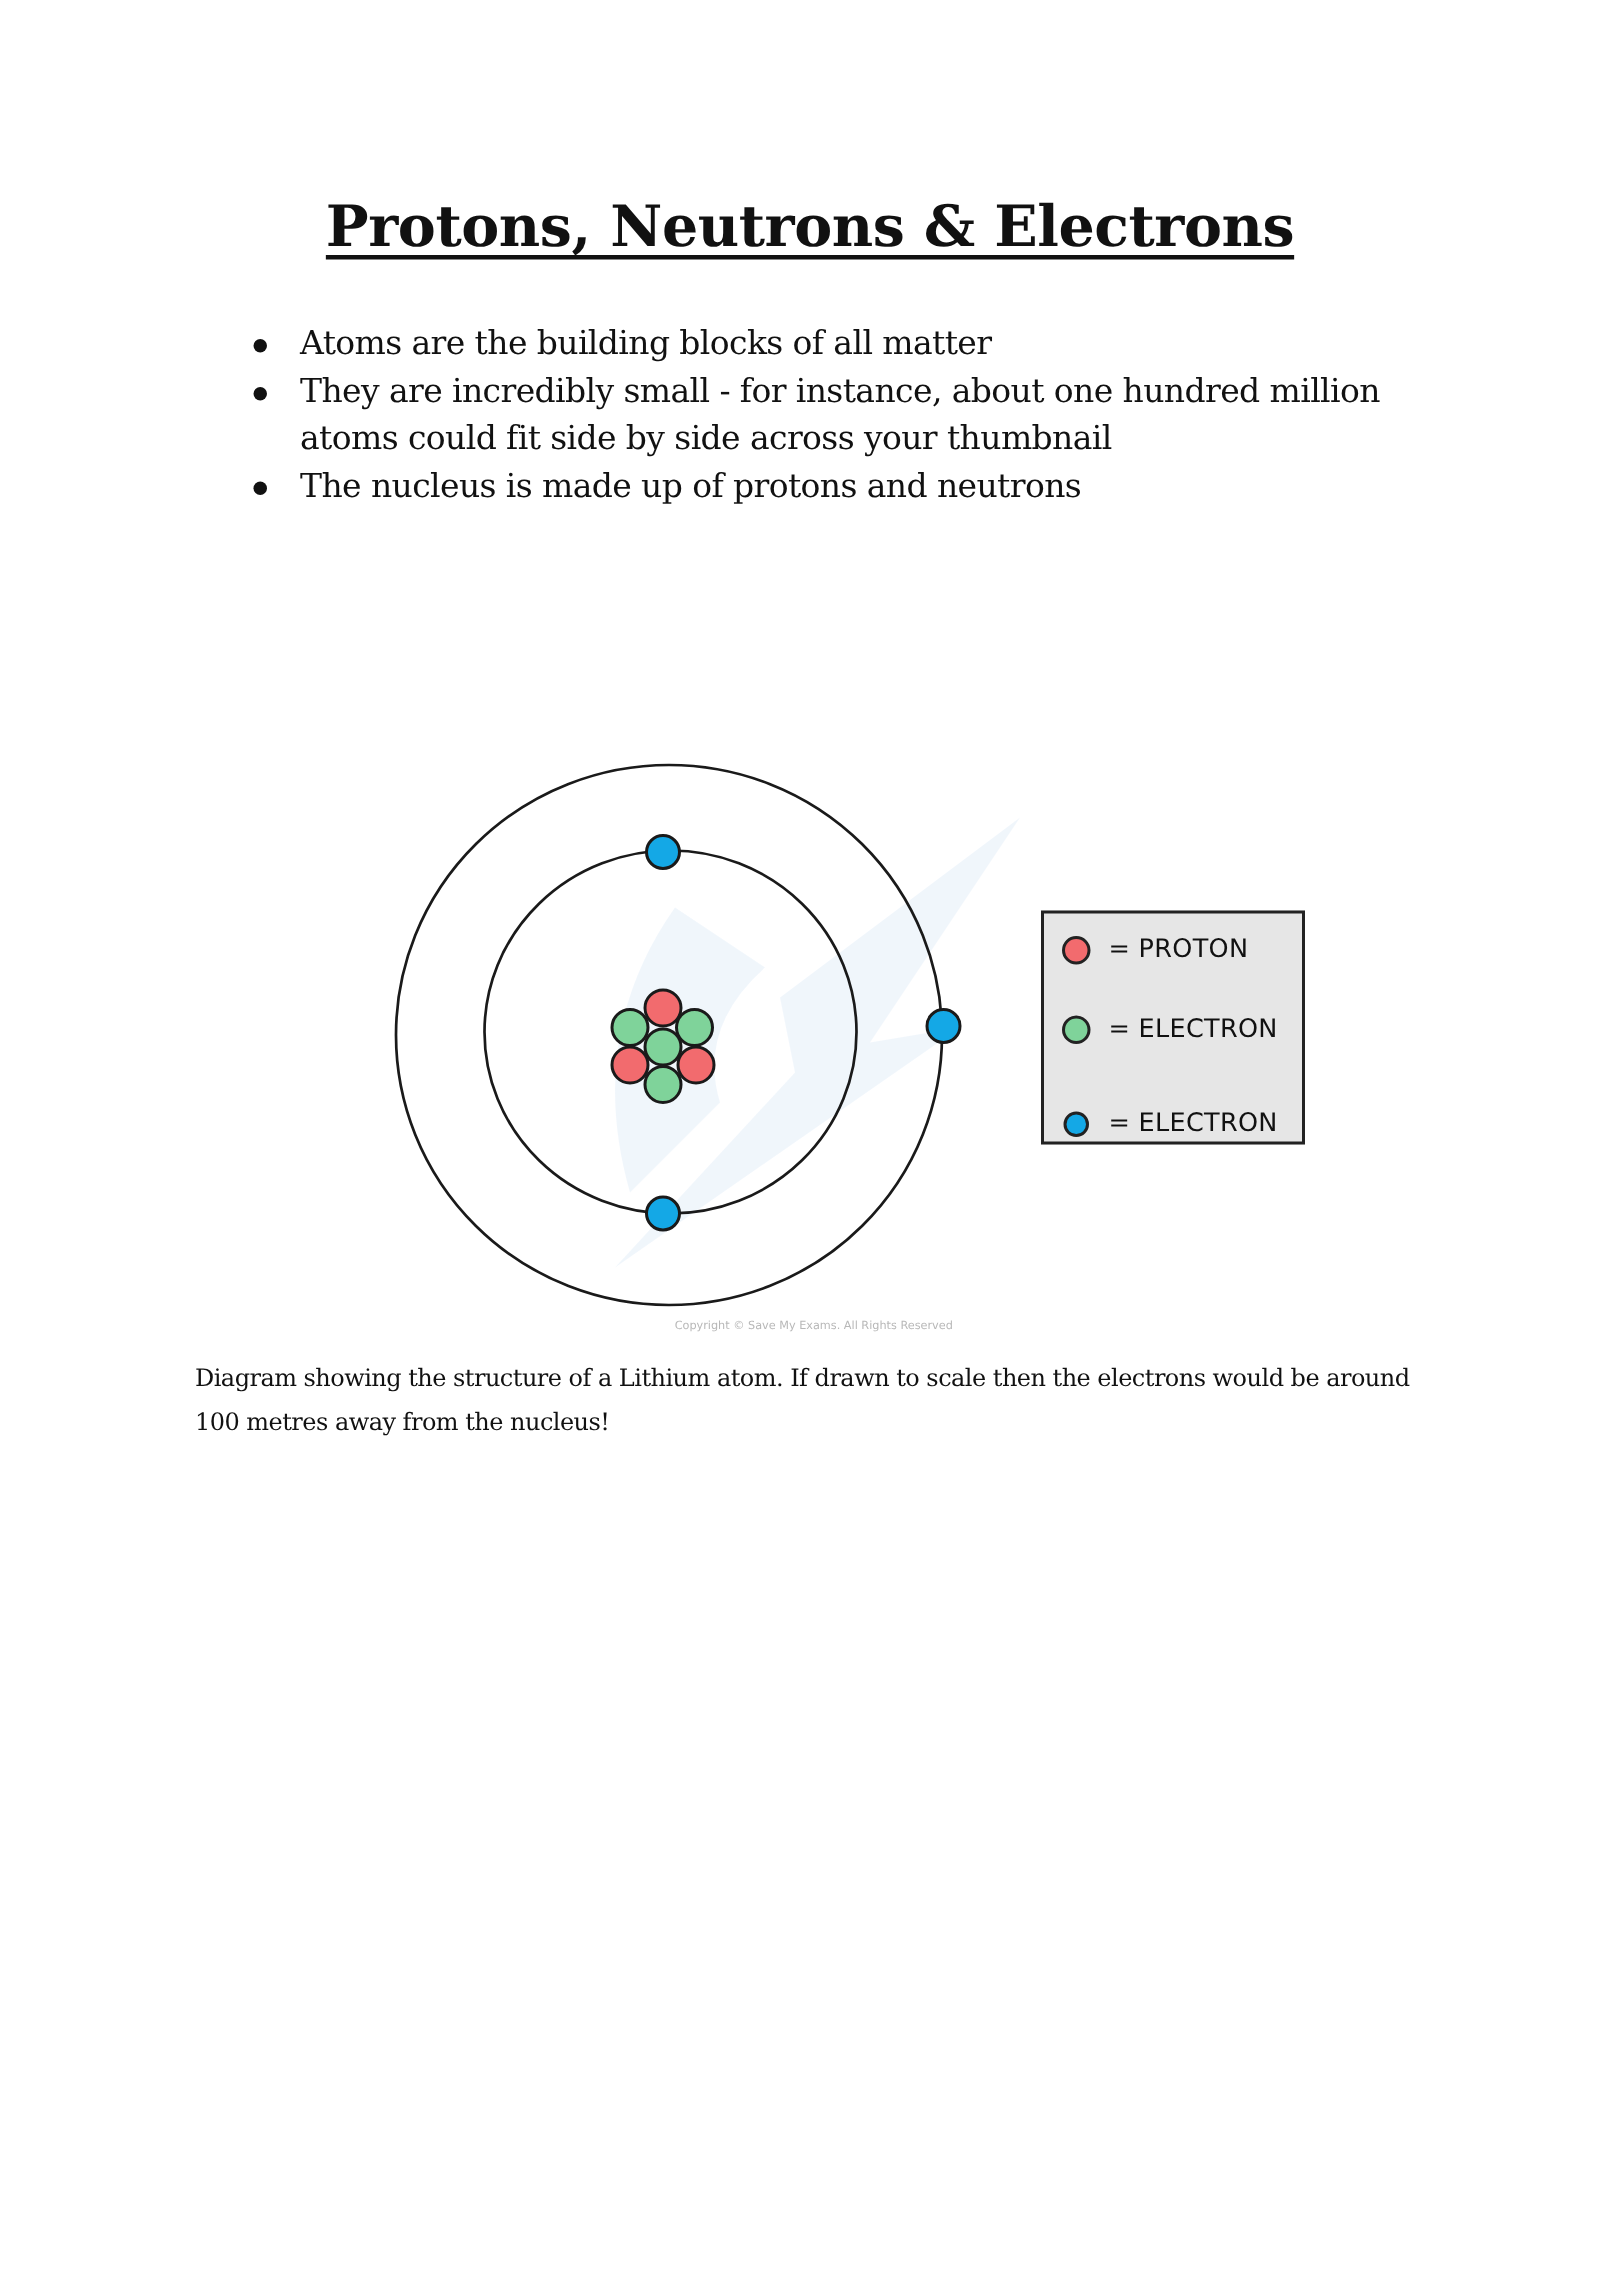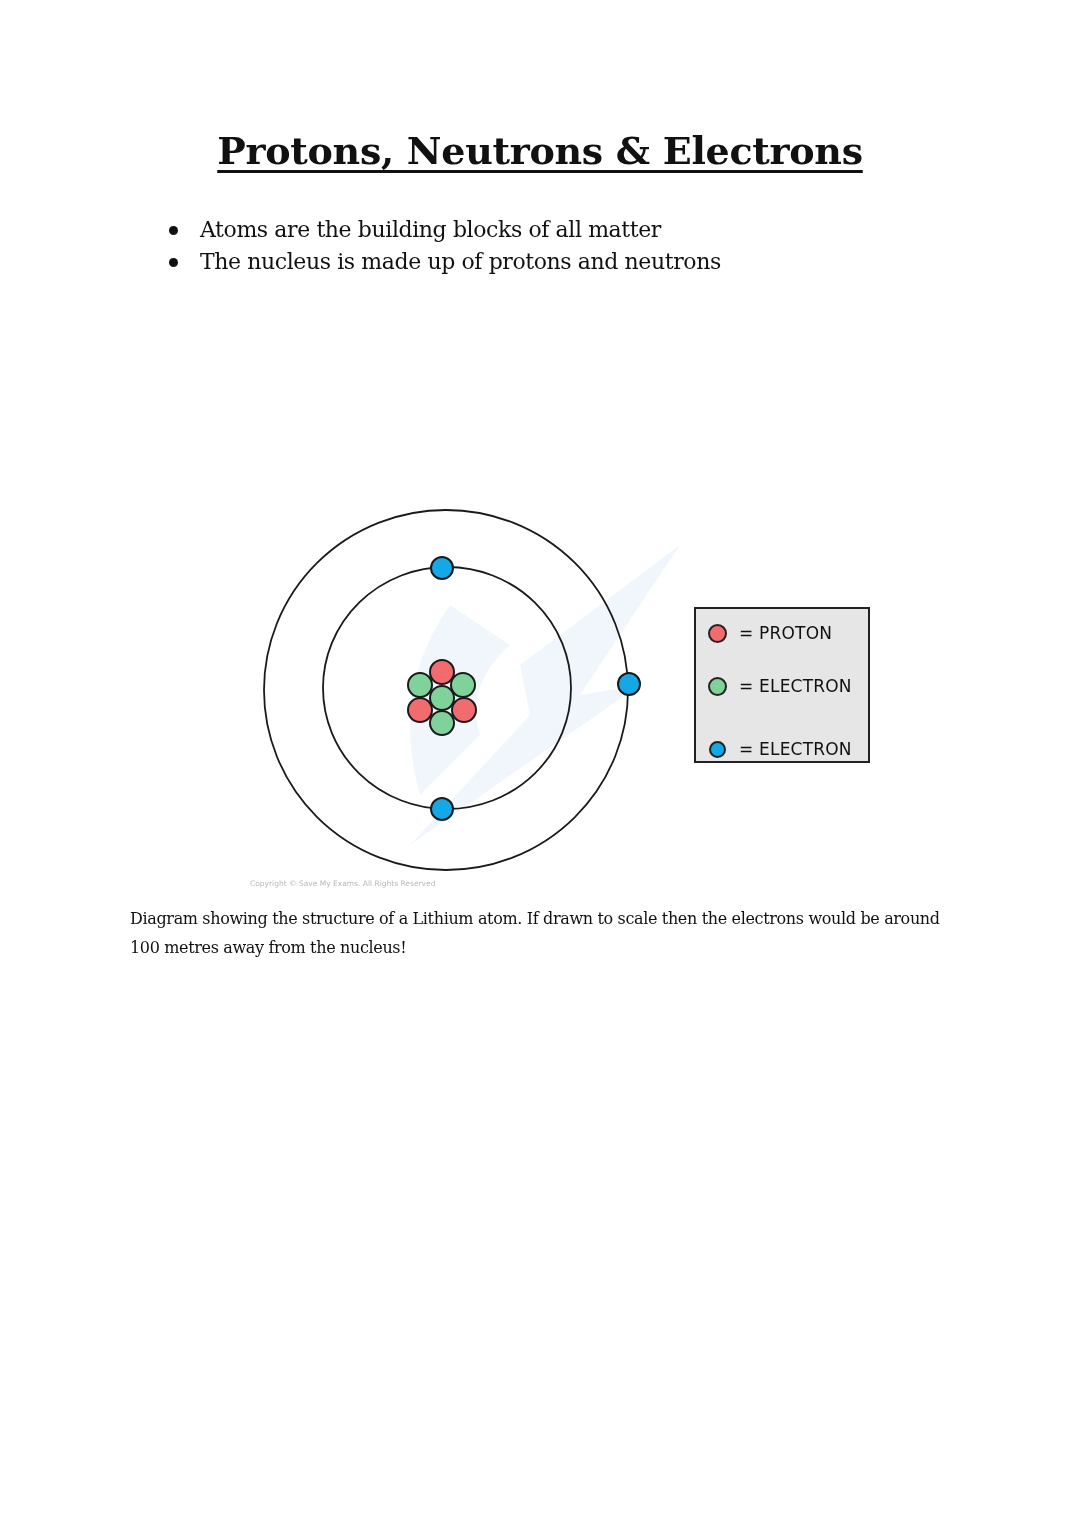--- a/index.html
+++ b/index.html
@@ -101,21 +101,21 @@
       font-family: "DejaVu Sans", "Liberation Sans", sans-serif;
       font-size: 17px;
       color: #111;
       letter-spacing: 0.2px;
     }
     .copyright {
       position: absolute;
       left: 0;
       top: 384px;
       width: 585px;
-      text-align: left;
+      text-align: center;
       font-family: "DejaVu Sans", "Liberation Sans", sans-serif;
       font-size: 7.5px;
       color: #b8b8b8;
     }
     .caption {
       position: absolute;
       top: 905px;
       left: 130px;
       width: 820px;
       margin: 0;
@@ -126,20 +126,24 @@
   </style>
 </head>
 <body>
 
 <h1 class="page-title">Protons, Neutrons &amp; Electrons</h1>
 
 <ul class="bullet-list">
   <li>
     <span class="bullet-dot"></span>
     <span>Atoms are the building blocks of all matter</span>
+  </li>
+  <li>
+    <span class="bullet-dot"></span>
+    <span>They are incredibly small - for instance, about one hundred million atoms could fit side by side across your thumbnail</span>
   </li>
   <li>
     <span class="bullet-dot"></span>
     <span>The nucleus is made up of protons and neutrons</span>
   </li>
 </ul>
 
 <div class="diagram">
   <svg width="640" height="405" viewBox="0 0 640 405">
 

